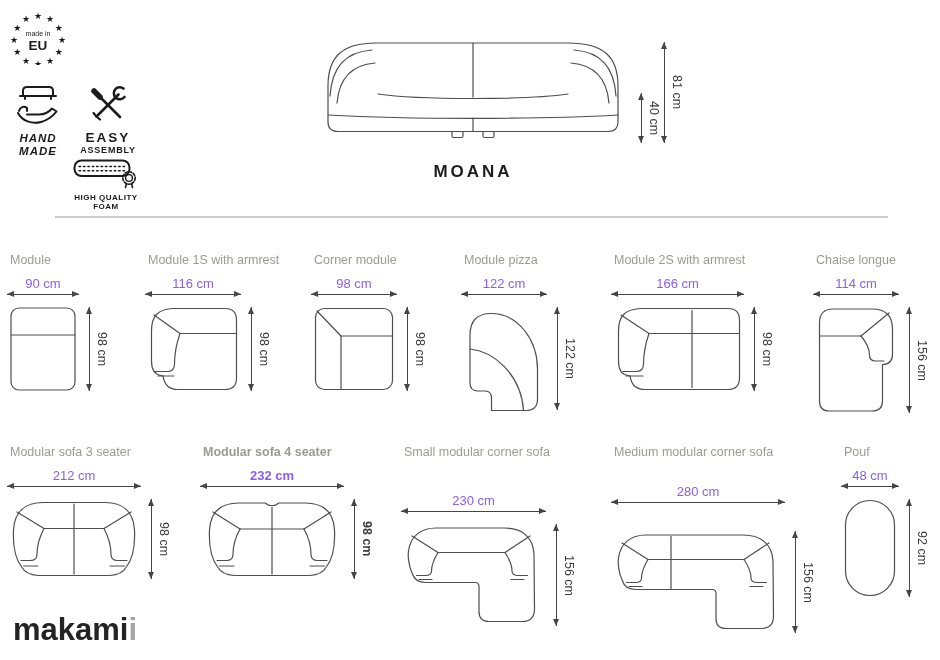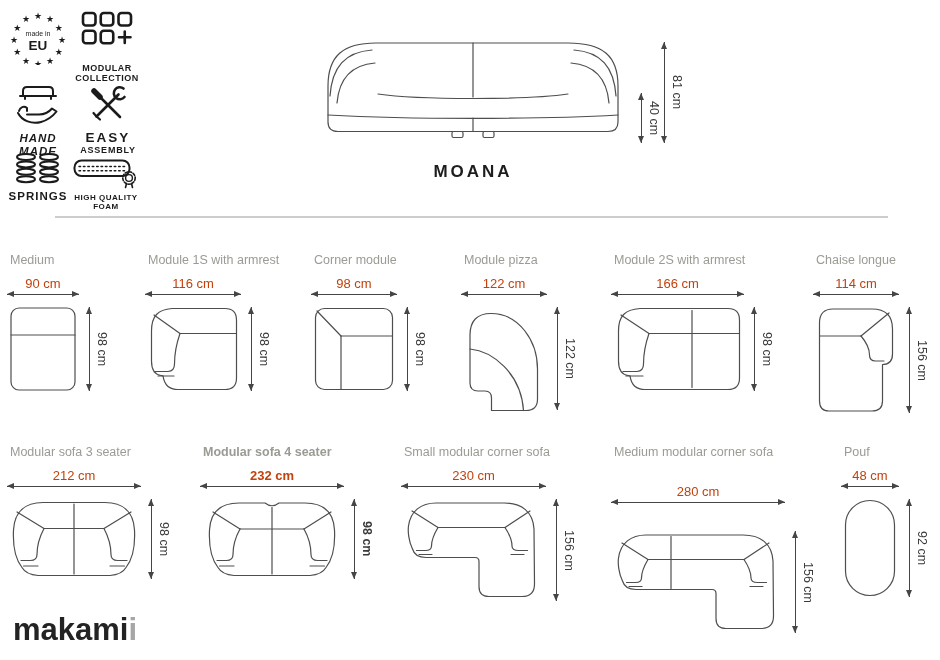--- a/index.html
+++ b/index.html
@@ -30,21 +30,21 @@
     border-left:3px solid transparent; border-right:3px solid transparent; border-bottom:7px solid #454545; }
   .v-arrow::after { content:""; position:absolute; bottom:0; left:-3px;
     border-left:3px solid transparent; border-right:3px solid transparent; border-top:7px solid #454545; }
   .v-dim { position:absolute; display:flex; align-items:center; gap:5px; }
   .v-dim-label, .dim-h-label { writing-mode:vertical-rl; font-size:12.5px; color:#3a3a3a; white-space:nowrap; }
 
   
   .cell { position:absolute; display:flex; flex-direction:column; align-items:flex-start; }
   .cell-title { font-size:12.5px; color:#9b9b94; white-space:nowrap; margin-bottom:9px; }
   .dim-w { display:flex; flex-direction:column; align-items:center; margin-left:-3px; margin-bottom:12px; }
-  .dim-w-label { font-size:13px; color:#c2410c; margin-bottom:3px; white-space:nowrap; }
+  .dim-w-label { font-size:13px; color:#8b5cf6; margin-bottom:3px; white-space:nowrap; }
   .dim-w .h-arrow { width:100%; }
   .draw-row { display:flex; align-items:flex-start; }
   .dim-h { display:flex; align-items:center; gap:5px; margin-left:13px; }
 
   .divider { position:absolute; left:55px; top:216px; width:833px; height:2px; background:#cdcdcd; }
 
   .logo { position:absolute; left:13px; top:612px; font-size:31px; font-weight:bold;
     letter-spacing:0; color:#232323; }
   .logo .logo-tail { color:#a6a6a6; }
 </style>
@@ -67,36 +67,20 @@
           <text x="7.2" y="46">★</text>
         <text x="4" y="34">★</text>
           <text x="7.2" y="22">★</text>
           <text x="16" y="13.4">★</text>
       </g>
       <text x="28" y="27" font-size="7" text-anchor="middle" fill="#1b1b1b">made in</text>
       <text x="28" y="40.5" font-size="13.5" font-weight="bold" text-anchor="middle" fill="#1b1b1b">EU</text>
     </svg>
   </div>
 
-  <div class="badge" style="left:77px; top:11px; width:60px;">
-    <svg width="52" height="48" viewBox="0 0 52 48">
-      <g fill="none" stroke="#1b1b1b" stroke-width="2.6" stroke-linecap="round" stroke-linejoin="round">
-        <rect x="2" y="2" width="12.5" height="12.5" rx="3"></rect>
-        <rect x="19.75" y="2" width="12.5" height="12.5" rx="3"></rect>
-        <rect x="37.5" y="2" width="12.5" height="12.5" rx="3"></rect>
-        <rect x="2" y="19.75" width="12.5" height="12.5" rx="3"></rect>
-        <rect x="19.75" y="19.75" width="12.5" height="12.5" rx="3"></rect>
-        <path d="M43.75,20.5 L43.75,32 M38,26.25 L49.5,26.25"></path>
-      </g>
-    </svg>
-    <div class="badge-label" style="font-size:9px;">
-      <div>MODULAR</div>
-      <div>COLLECTION</div>
-    </div>
-  </div>
 
   <div class="badge" style="left:8px; top:84px; width:60px;font-style:italic;">
     <svg width="46" height="44" viewBox="0 0 46 44">
       <g fill="none" stroke="#1b1b1b" stroke-width="2" stroke-linecap="round" stroke-linejoin="round">
         <path d="M8,12 L8,7 Q8,3 12,3 L34,3 Q38,3 38,7 L38,12"></path>
         <path d="M5,12 L41,12"></path>
         <path d="M10,12 L10,15 M36,12 L36,15"></path>
         <path d="M4,27 C5,23 9,21.5 12,24 L12,27"></path>
         <path d="M3,29 C7,37 17,40.5 26,38 C33,36 38,32 41.5,27.5 L37,24.5 C34,28 29,30.5 24,30.5 L12,30.5"></path>
       </g>
@@ -116,35 +100,20 @@
         <path d="M31.5,10.5 L9.5,32.5" stroke-width="2.6"></path>
         <path d="M6.5,29 L9.5,32.5 L13,35.5" stroke-width="2.2"></path>
       </g>
     </svg>
     <div class="badge-label">
       <div style="font-size:13.5px; letter-spacing:2px;">EASY</div>
       <div style="font-size:9px; letter-spacing:.8px;">ASSEMBLY</div>
     </div>
   </div>
 
-  <div class="badge" style="left:8px; top:152px; width:60px;">
-    <svg width="46" height="34" viewBox="0 0 46 34">
-      <g fill="none" stroke="#1b1b1b" stroke-width="2">
-        <ellipse cx="11" cy="5" rx="9" ry="3"></ellipse>
-          <ellipse cx="11" cy="12.4" rx="9" ry="3"></ellipse>
-        <ellipse cx="11" cy="19.8" rx="9" ry="3"></ellipse>
-          <ellipse cx="11" cy="27.2" rx="9" ry="3"></ellipse>
-        <ellipse cx="34" cy="5" rx="9" ry="3"></ellipse>
-          <ellipse cx="34" cy="12.4" rx="9" ry="3"></ellipse>
-        <ellipse cx="34" cy="19.8" rx="9" ry="3"></ellipse>
-          <ellipse cx="34" cy="27.2" rx="9" ry="3"></ellipse>
-      </g>
-    </svg>
-    <div class="badge-label" style="font-size:11.5px; letter-spacing:1px;">SPRINGS</div>
-  </div>
 
   <div class="badge" style="left:72px; top:156px; width:68px;">
     <svg width="66" height="34" viewBox="0 0 66 34">
       <g fill="none" stroke="#1b1b1b" stroke-linecap="round">
         <rect x="1.5" y="4.5" width="55" height="15.5" rx="7" stroke-width="2"></rect>
         <path d="M6,10.5 L52,10.5" stroke-width="1.4" stroke-dasharray="1.6,2.8"></path>
         <path d="M6,14.8 L52,14.8" stroke-width="1.4" stroke-dasharray="1.6,2.8"></path>
         <circle cx="56" cy="22" r="6.2" stroke-width="1.6" stroke-dasharray="2.4,1.7"></circle>
         <circle cx="56" cy="22" r="3.4" stroke-width="1.4"></circle>
         <path d="M53.5,27.5 L52.5,31.5 M58.5,27.5 L59.5,31.5" stroke-width="1.6"></path>
@@ -179,21 +148,21 @@
   <div class="v-dim" style="left:664px; top:42px;">
     <div class="v-arrow" style="height:101px;"></div>
     <div class="v-dim-label">81 cm</div>
   </div>
 
   <div class="hero-name">MOANA</div>
 
   <div class="divider"></div>
 
   <div class="cell" style="left:10px; top:253px;">
-    <div class="cell-title">Medium</div>
+    <div class="cell-title">Module</div>
     <div class="dim-w" style="width:72px;">
       <div class="dim-w-label">90 cm</div>
       <div class="h-arrow"></div>
     </div>
     <div class="draw-row">
       <svg width="66" height="84" viewBox="0 0 66 84">
         <g class="stroke">
             <rect x="1" y="1" width="64" height="82" rx="8"></rect>
             <path d="M1,28 L65,28"></path>
           </g>
@@ -365,21 +334,21 @@
       </svg>
       <div class="dim-h">
         <div class="v-arrow" style="height:80px;"></div>
         <div class="dim-h-label">98 cm</div>
       </div>
     </div>
   </div>
 
   <div class="cell" style="left:404px; top:445px;">
     <div class="cell-title">Small modular corner sofa</div>
-    <div class="dim-w" style="width:145px;">
+    <div class="dim-w" style="width:145px;margin-top:25px;">
       <div class="dim-w-label">230 cm</div>
       <div class="h-arrow"></div>
     </div>
     <div class="draw-row">
       <svg width="139" height="102" viewBox="0 0 139 102">
         <g class="stroke">
           <path d="M32,4 L100,4 C118,4 129,13 130,30 L130.5,85 Q130.5,97.5 118,97.5 L85,97.5 Q75,97.5 75,87.5 L75,62.5 Q75,58.5 71,58.5 L22,58.5 Q11,58.5 8.5,50 C4.5,42 3.8,32 4.5,27 C6.5,12 17,4 32,4 Z"></path>
           <path d="M8,12 L34,28.5"></path>
           <path d="M126,12 L101,28.5"></path>
           <path d="M34,28.5 L101,28.5"></path>

